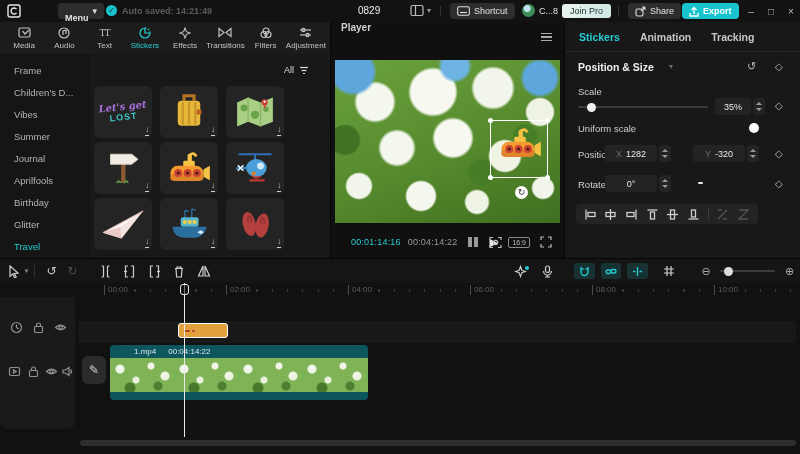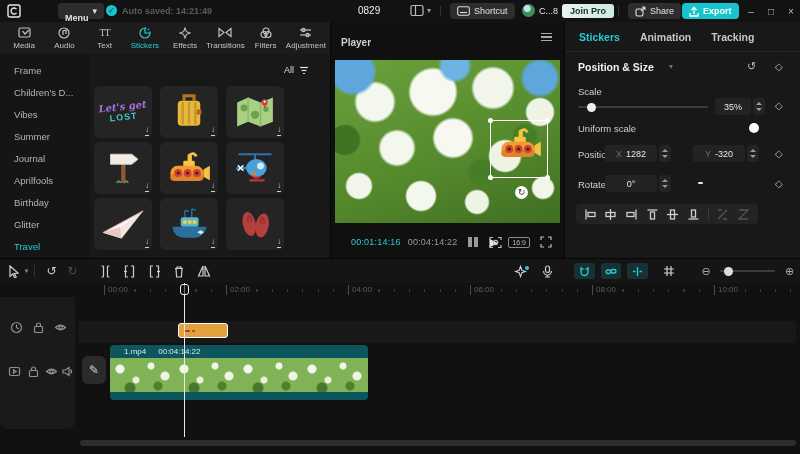--- a/index.html
+++ b/index.html
@@ -37,21 +37,21 @@
   .filter-all{position:absolute;left:284px;top:40px;height:16px;display:flex;align-items:center;gap:5px;
               color:#ddd;font-size:9px;}
   .tile{position:absolute;width:58px;height:52px;background:#242424;border-radius:6px;
         display:flex;align-items:center;justify-content:center;overflow:hidden;}
   .dl{position:absolute;right:3px;bottom:2px;color:#cfcfcf;font-size:8px;line-height:8px;
       border-bottom:1px solid #cfcfcf;padding-bottom:1px;}
   .sticker-text{transform:rotate(-6deg);text-align:center;line-height:10px;}
   .sticker-text .l1{font-style:italic;font-weight:bold;color:#a66fd8;font-size:10px;font-family:"DejaVu Serif",serif;}
   .sticker-text .l2{font-weight:bold;color:#3fc9c9;font-size:9px;letter-spacing:1px;}
   
-  .player-head{position:absolute;left:0;top:0;width:233px;height:26px;display:flex;align-items:flex-end;}
+  .player-head{position:absolute;left:0;top:0;width:233px;height:26px;display:flex;align-items:flex-start;}
   .hamburger span{display:block;width:11px;height:1.4px;background:#aaa;margin:2px 0;}
   .viewport{position:absolute;left:4px;top:38px;width:225px;height:163px;overflow:hidden;
     background-color:#5d9436;
     background-image:
       radial-gradient(circle 26px at 18px 12px,#5ea7dd 0 20px,rgba(94,167,221,0) 24px),
       radial-gradient(circle 22px at 205px 18px,#5ea7dd 0 16px,rgba(94,167,221,0) 20px),
       radial-gradient(circle 18px at 120px 6px,#6db3e4 0 13px,rgba(94,167,221,0) 17px),
       radial-gradient(circle 21px at 40px 42px,#f4f7ee 0 18px,rgba(255,255,255,0) 21px),
       radial-gradient(circle 25px at 98px 32px,#f7f9f1 0 22px,rgba(255,255,255,0) 25px),
       radial-gradient(circle 22px at 158px 28px,#f2f6ea 0 19px,rgba(255,255,255,0) 22px),
@@ -118,21 +118,21 @@
   .track-headcol{position:absolute;left:0;top:38px;width:75px;height:132px;background:#1a1a1a;
                  border-radius:0 0 8px 8px;}
   .th-ic{position:absolute;width:13px;height:13px;}
   .th-ic svg *{stroke:#8f8f8f;stroke-width:1.2;fill:none;}
   .lane{position:absolute;left:78px;width:718px;height:22px;background:#181818;border-radius:3px;}
   .clip-sticker{position:absolute;left:178px;top:64px;width:50px;height:15px;background:#e2a13c;
                 border:1.5px solid #fff;border-radius:3px;display:flex;align-items:center;padding-left:5px;gap:2px;}
   .clip-sticker i{display:block;width:6px;height:2px;background:#b33f2e;border-radius:1px;}
   .clip-video{position:absolute;left:110px;top:86px;width:258px;height:55px;border-radius:4px;overflow:hidden;}
   .cv-head{height:13px;background:#0d565e;color:#d9ecec;font-size:8px;display:flex;align-items:center;
-           gap:12px;padding-left:14px;}
+           gap:12px;padding-left:24px;}
   .cv-film{height:34px;background-color:#7fb355;
     background-image:
       radial-gradient(circle 5px at 10px 11px,#f2f5ea 0 4px,rgba(255,255,255,0) 5px),
       radial-gradient(circle 4px at 26px 22px,#e9efdd 0 3px,rgba(255,255,255,0) 4px),
       radial-gradient(circle 4px at 41px 8px,#f2f5ea 0 3px,rgba(255,255,255,0) 4px),
       radial-gradient(circle 5px at 55px 18px,#eef2e2 0 4px,rgba(255,255,255,0) 5px),
       radial-gradient(circle 6px at 20px 30px,#49772c 0 5px,rgba(0,0,0,0) 6px),
       radial-gradient(circle 5px at 48px 28px,#4f8030 0 4px,rgba(0,0,0,0) 5px);
     background-size:64px 34px;}
   .cv-foot{height:8px;background:#0d565e;}
@@ -181,21 +181,21 @@
           <svg width="13" height="10" viewBox="0 0 13 10">
             <rect x="0.7" y="0.7" width="11.6" height="8.6" rx="1.5" stroke="#ddd" fill="none" stroke-width="1.1"></rect>
             <line x1="3" y1="6.5" x2="10" y2="6.5" stroke="#ddd" stroke-width="1.1"></line>
           </svg>
         </span>
       <span>Shortcut</span>
     </span>
     <span class="tb-sep" style="left:512px;"></span>
     <span class="abs" style="left:522px;top:4px;width:13px;height:13px;border-radius:50%;background:radial-gradient(circle at 40% 35%,#bfe3ef 0 3px,#3f8f5a 4px 100%);"></span>
     <span class="abs" style="left:539px;top:6px;font-size:9px;color:#e6e6e6;">C...8</span>
-    <span class="abs" style="left:562px;top:4px;height:14px;border-radius:3px;background:linear-gradient(90deg,#e9f3ee,#cfe9e4);color:#14302b;font-weight:bold;font-size:9px;display:flex;align-items:center;padding:0 8px;">Join Pro</span>
+    <span class="abs" style="left:562px;top:4px;height:14px;border-radius:3px;background:linear-gradient(90deg,#e9f3ee,#cfe9e4);color:#14302b;font-weight:normal;font-size:9px;display:flex;align-items:center;padding:0 8px;">Join Pro</span>
     <span class="tb-sep" style="left:618px;"></span>
     <span class="tb-btn" style="left:628px;">
       <span>
           <svg width="11" height="11" viewBox="0 0 11 11">
             <rect x="1" y="3" width="7" height="7" rx="1.5" stroke="#ddd" fill="none" stroke-width="1.1"></rect>
             <path d="M6 5 L10 1 M10 1 H7 M10 1 V4" stroke="#ddd" fill="none" stroke-width="1.1"></path>
           </svg>
         </span>
       <span>Share</span>
     </span>

